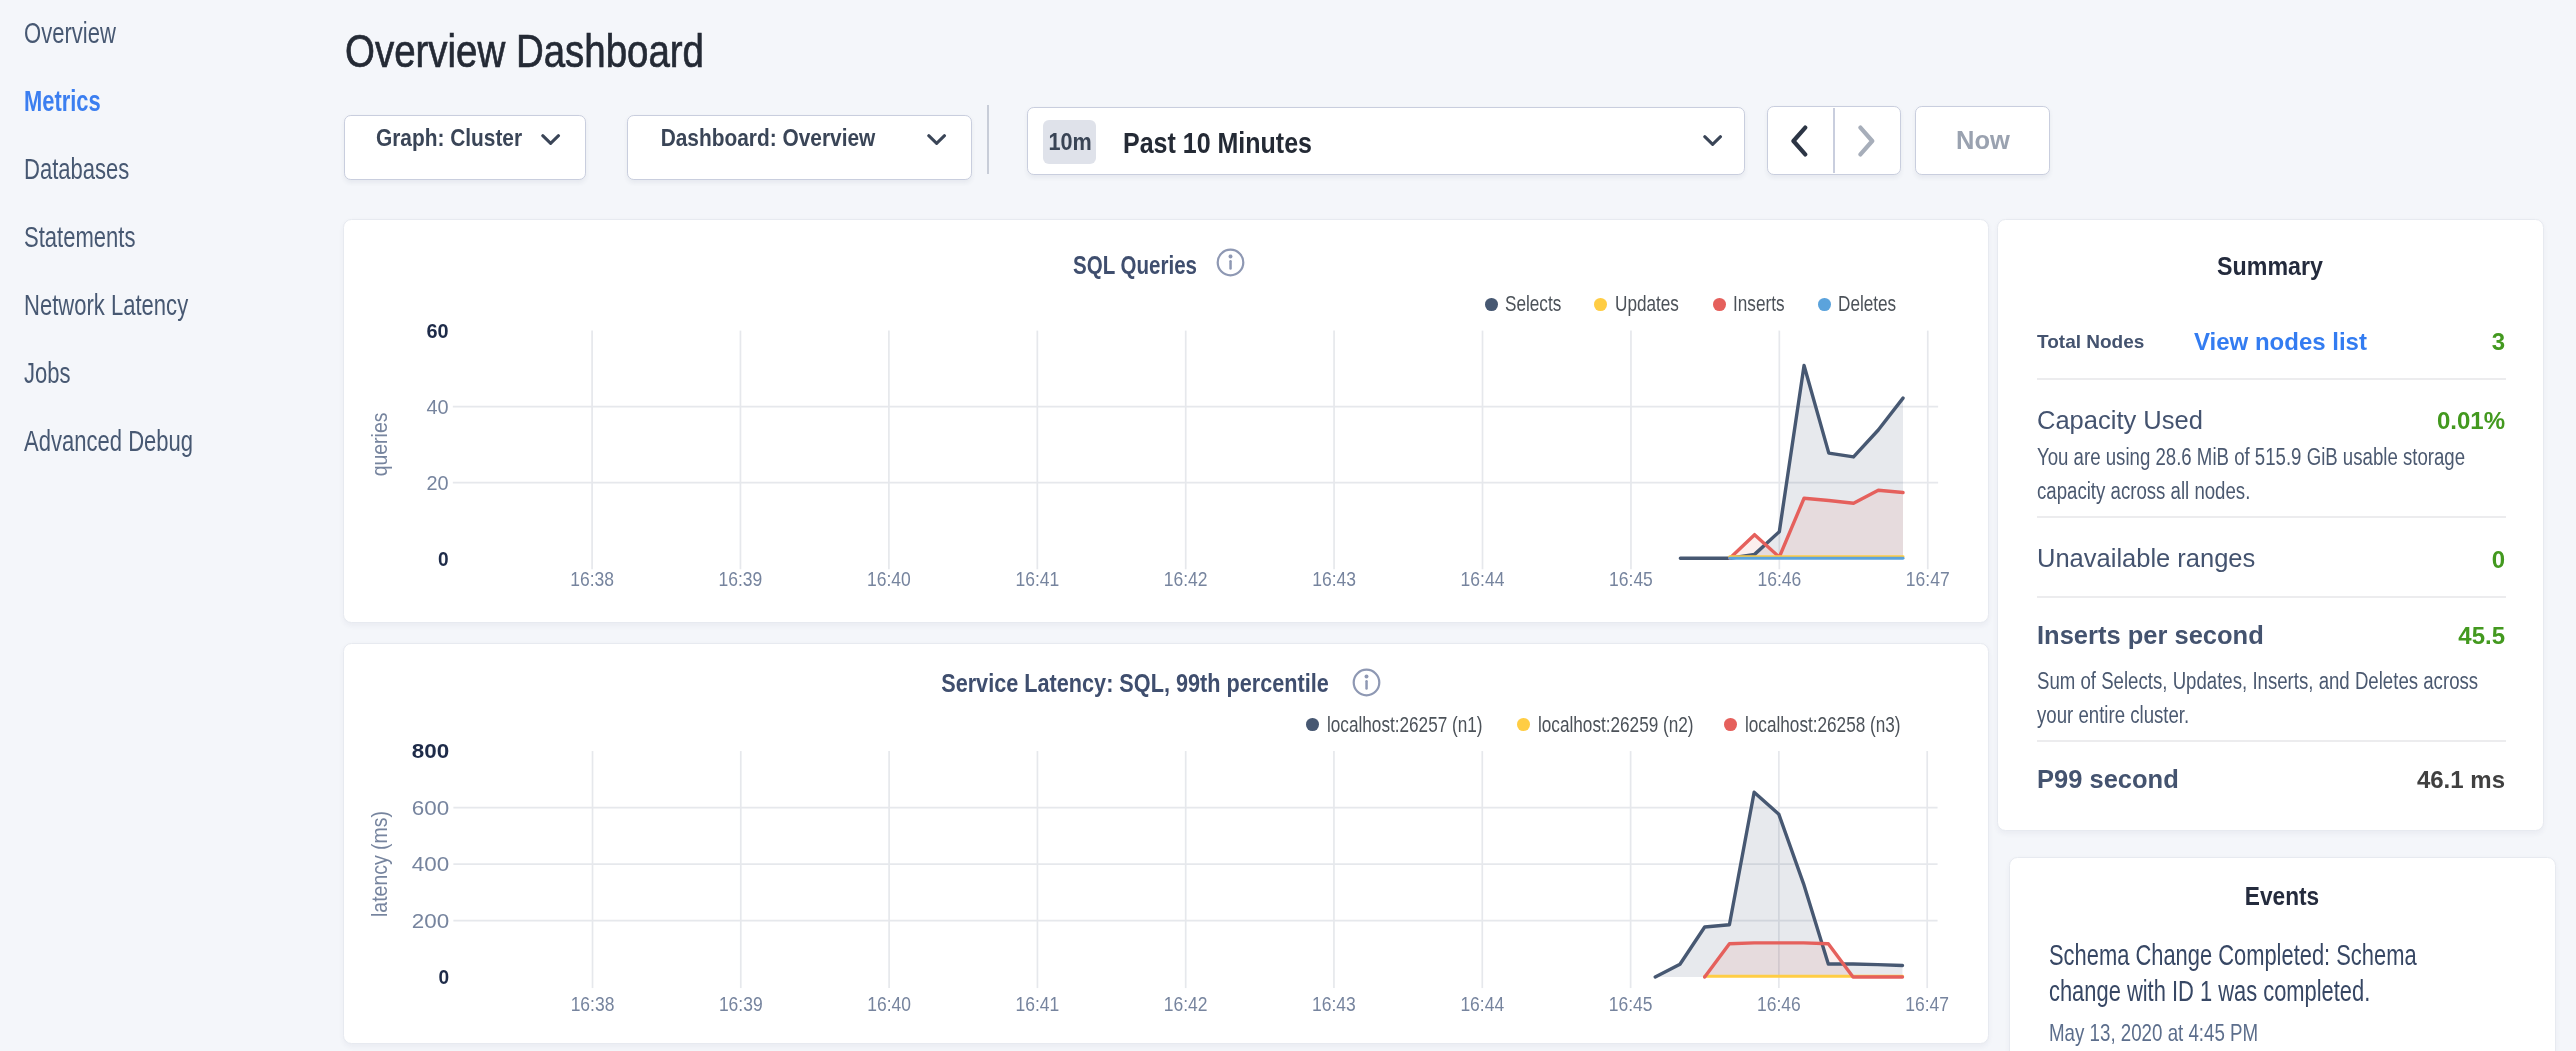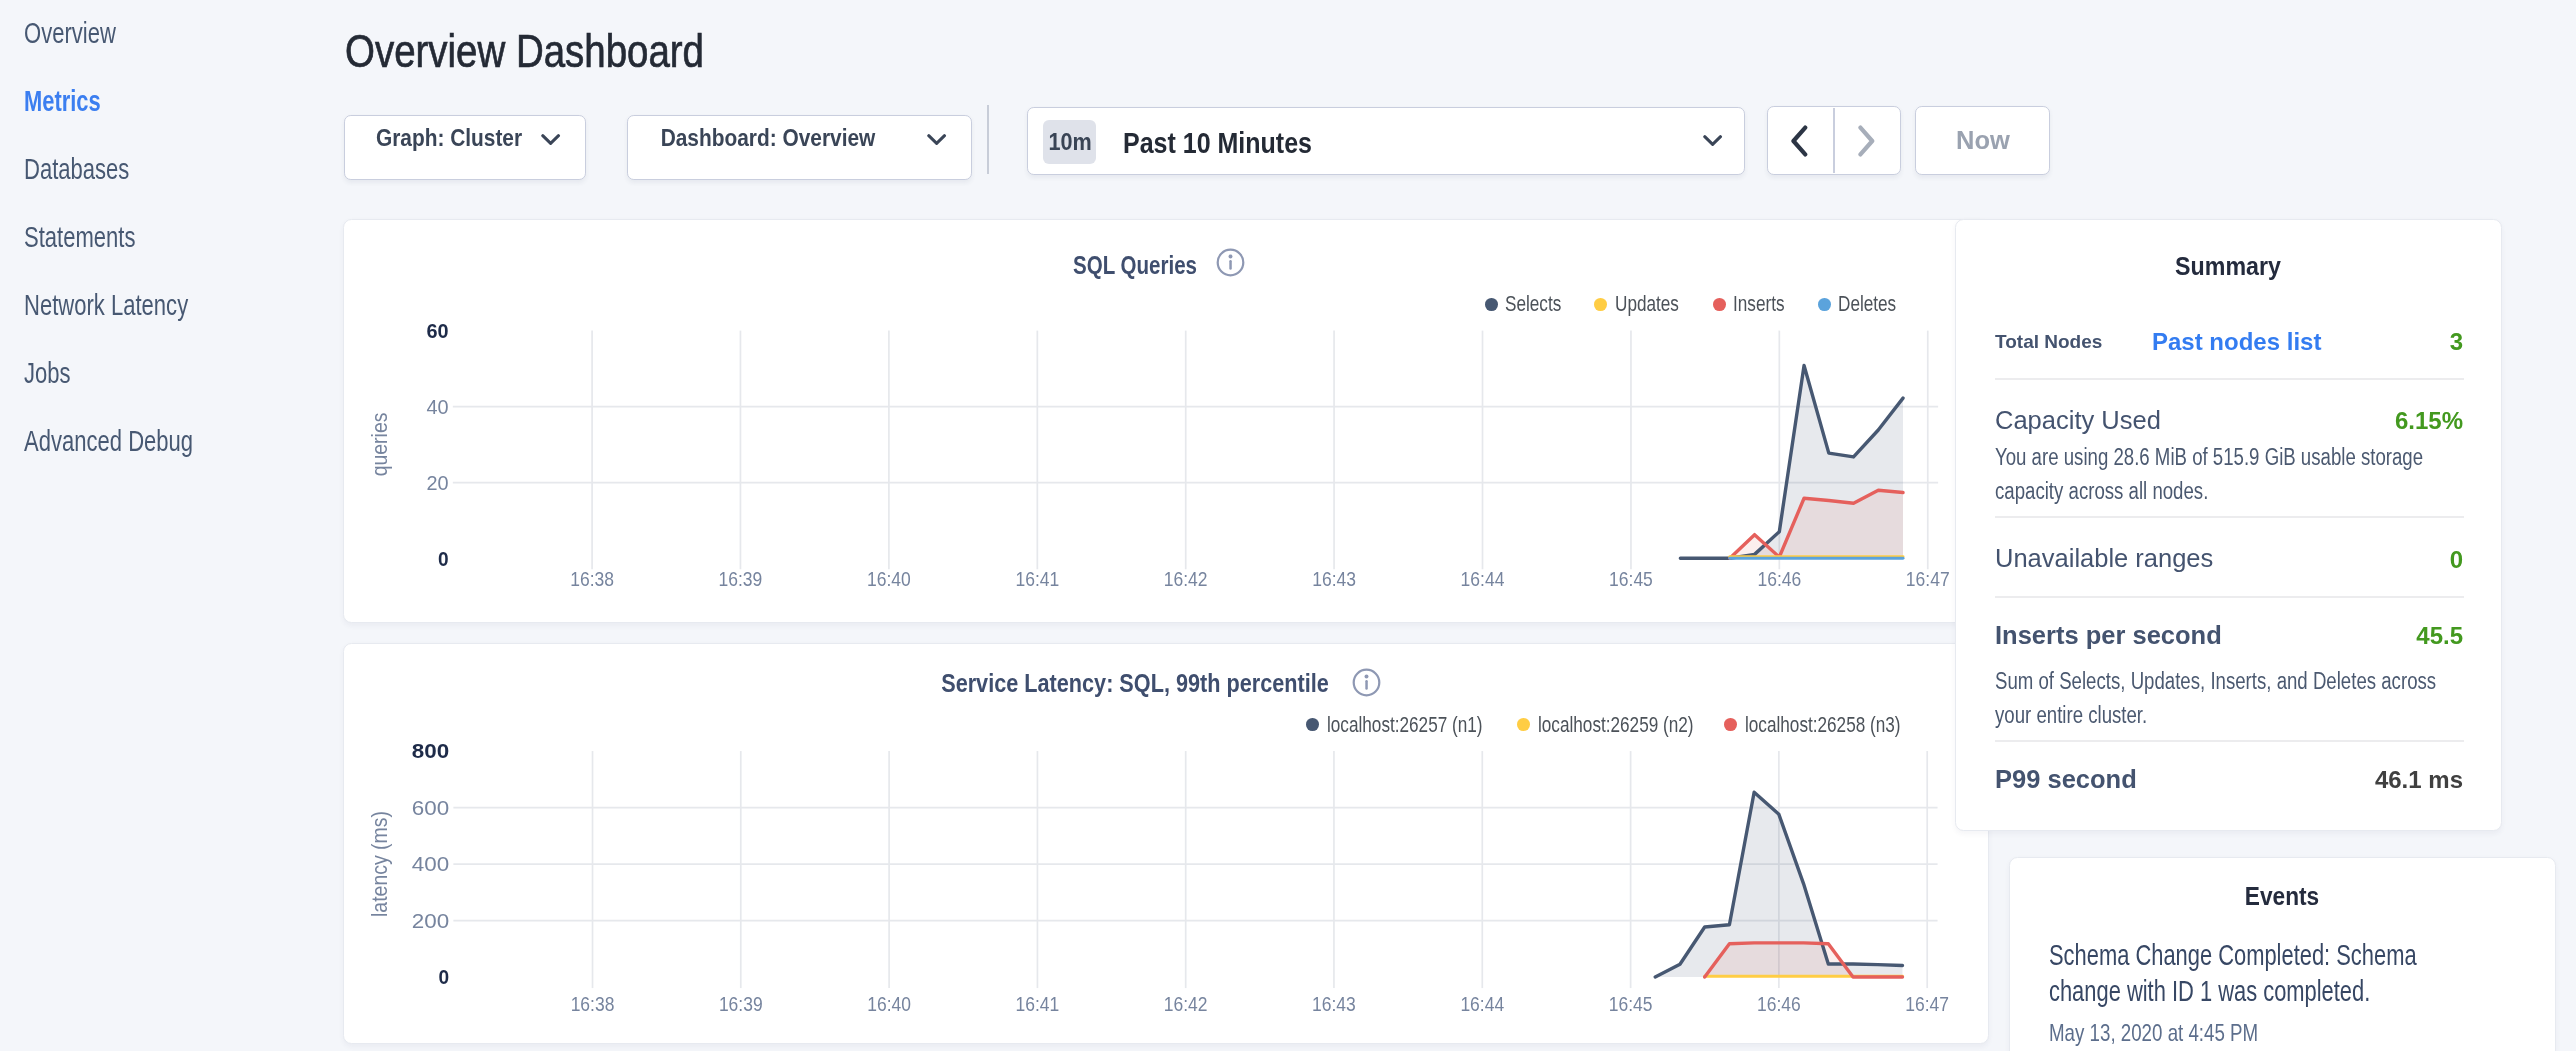--- a/index.html
+++ b/index.html
@@ -148,33 +148,33 @@
       <rect x="15.6" y="14" width="2.9" height="11.5" rx="1.45" fill="#8e98b3"></rect>
     </svg>
 <span class="abs" style="left:962px;top:74px;width:12.8px;height:12.8px;border-radius:50%;background:#475872"></span>
     <div class="abs" style="left:983px;top:70px;font-size:22px;font-weight:400;color:#4c5259;line-height:22px;letter-spacing:0px;white-space:nowrap;transform:scaleX(0.78);transform-origin:0 50%">localhost:26257 (n1)</div>
     <span class="abs" style="left:1173px;top:74px;width:12.8px;height:12.8px;border-radius:50%;background:#ffcd44"></span>
     <div class="abs" style="left:1194px;top:70px;font-size:22px;font-weight:400;color:#4c5259;line-height:22px;letter-spacing:0px;white-space:nowrap;transform:scaleX(0.78);transform-origin:0 50%">localhost:26259 (n2)</div>
     <span class="abs" style="left:1380px;top:74px;width:12.8px;height:12.8px;border-radius:50%;background:#e5605c"></span>
     <div class="abs" style="left:1401px;top:70px;font-size:22px;font-weight:400;color:#4c5259;line-height:22px;letter-spacing:0px;white-space:nowrap;transform:scaleX(0.78);transform-origin:0 50%">localhost:26258 (n3)</div>
 </div>
 
-<div class="card" style="left:1955px;top:219px;width:547px;height:612px">
+<div class="card" style="left:1997px;top:219px;width:547px;height:612px">
 <div class="abs" style="left:272px;top:34px;font-size:25.5px;font-weight:700;color:#242b3d;line-height:25.5px;white-space:nowrap;transform:translateX(-50%) scaleX(0.91)">Summary</div>
     <div class="abs" style="left:39px;top:109px;font-size:19px;font-weight:700;color:#44536f;line-height:25.5px;letter-spacing:0px;white-space:nowrap;transform:scaleX(1.0);transform-origin:0 50%">Total Nodes</div>
     <div class="abs" style="right:38px;top:110px;font-size:24px;font-weight:700;color:#43991f;line-height:24px;white-space:nowrap">3</div>
     <div class="abs" style="left:39px;top:188px;font-size:25.5px;font-weight:400;color:#44536f;line-height:25.5px;letter-spacing:0px;white-space:nowrap;transform:scaleX(1.0);transform-origin:0 50%">Capacity Used</div>
-    <div class="abs" style="right:38px;top:189px;font-size:24px;font-weight:700;color:#43991f;line-height:24px;white-space:nowrap">6.15%</div>
+    <div class="abs" style="right:38px;top:189px;font-size:24px;font-weight:700;color:#43991f;line-height:24px;white-space:nowrap">0.01%</div>
     <div class="abs" style="left:39px;top:326px;font-size:25.5px;font-weight:400;color:#44536f;line-height:25.5px;letter-spacing:0px;white-space:nowrap;transform:scaleX(1.0);transform-origin:0 50%">Unavailable ranges</div>
     <div class="abs" style="right:38px;top:328px;font-size:24px;font-weight:700;color:#43991f;line-height:24px;white-space:nowrap">0</div>
     <div class="abs" style="left:39px;top:403px;font-size:25.5px;font-weight:700;color:#44536f;line-height:25.5px;letter-spacing:0px;white-space:nowrap;transform:scaleX(1.0);transform-origin:0 50%">Inserts per second</div>
     <div class="abs" style="right:38px;top:404px;font-size:24px;font-weight:700;color:#43991f;line-height:24px;white-space:nowrap">45.5</div>
     <div class="abs" style="left:39px;top:547px;font-size:25.5px;font-weight:700;color:#44536f;line-height:25.5px;letter-spacing:0px;white-space:nowrap;transform:scaleX(1.0);transform-origin:0 50%">P99 second</div>
     <div class="abs" style="right:38px;top:548px;font-size:24px;font-weight:700;color:#404040;line-height:24px;white-space:nowrap">46.1 ms</div>
-    <div class="abs" style="left:196px;top:110px;font-size:24px;font-weight:700;color:#337cf1;line-height:24px;letter-spacing:0px;white-space:nowrap;transform:scaleX(1.0);transform-origin:0 50%">Past nodes list</div>
+    <div class="abs" style="left:196px;top:110px;font-size:24px;font-weight:700;color:#337cf1;line-height:24px;letter-spacing:0px;white-space:nowrap;transform:scaleX(1.0);transform-origin:0 50%">View nodes list</div>
     <div class="divider" style="top:158px"></div>
     <div class="divider" style="top:296px"></div>
     <div class="divider" style="top:376px"></div>
     <div class="divider" style="top:520px"></div>
     <div class="abs" style="left:39px;top:226px;font-size:23px;font-weight:400;color:#4b5970;line-height:23px;letter-spacing:0px;white-space:nowrap;transform:scaleX(0.81);transform-origin:0 50%">You are using 28.6 MiB of 515.9 GiB usable storage</div>
     <div class="abs" style="left:39px;top:260px;font-size:23px;font-weight:400;color:#4b5970;line-height:23px;letter-spacing:0px;white-space:nowrap;transform:scaleX(0.81);transform-origin:0 50%">capacity across all nodes.</div>
     <div class="abs" style="left:39px;top:450px;font-size:23px;font-weight:400;color:#4b5970;line-height:23px;letter-spacing:0px;white-space:nowrap;transform:scaleX(0.81);transform-origin:0 50%">Sum of Selects, Updates, Inserts, and Deletes across</div>
     <div class="abs" style="left:39px;top:484px;font-size:23px;font-weight:400;color:#4b5970;line-height:23px;letter-spacing:0px;white-space:nowrap;transform:scaleX(0.81);transform-origin:0 50%">your entire cluster.</div>
 </div>
 

